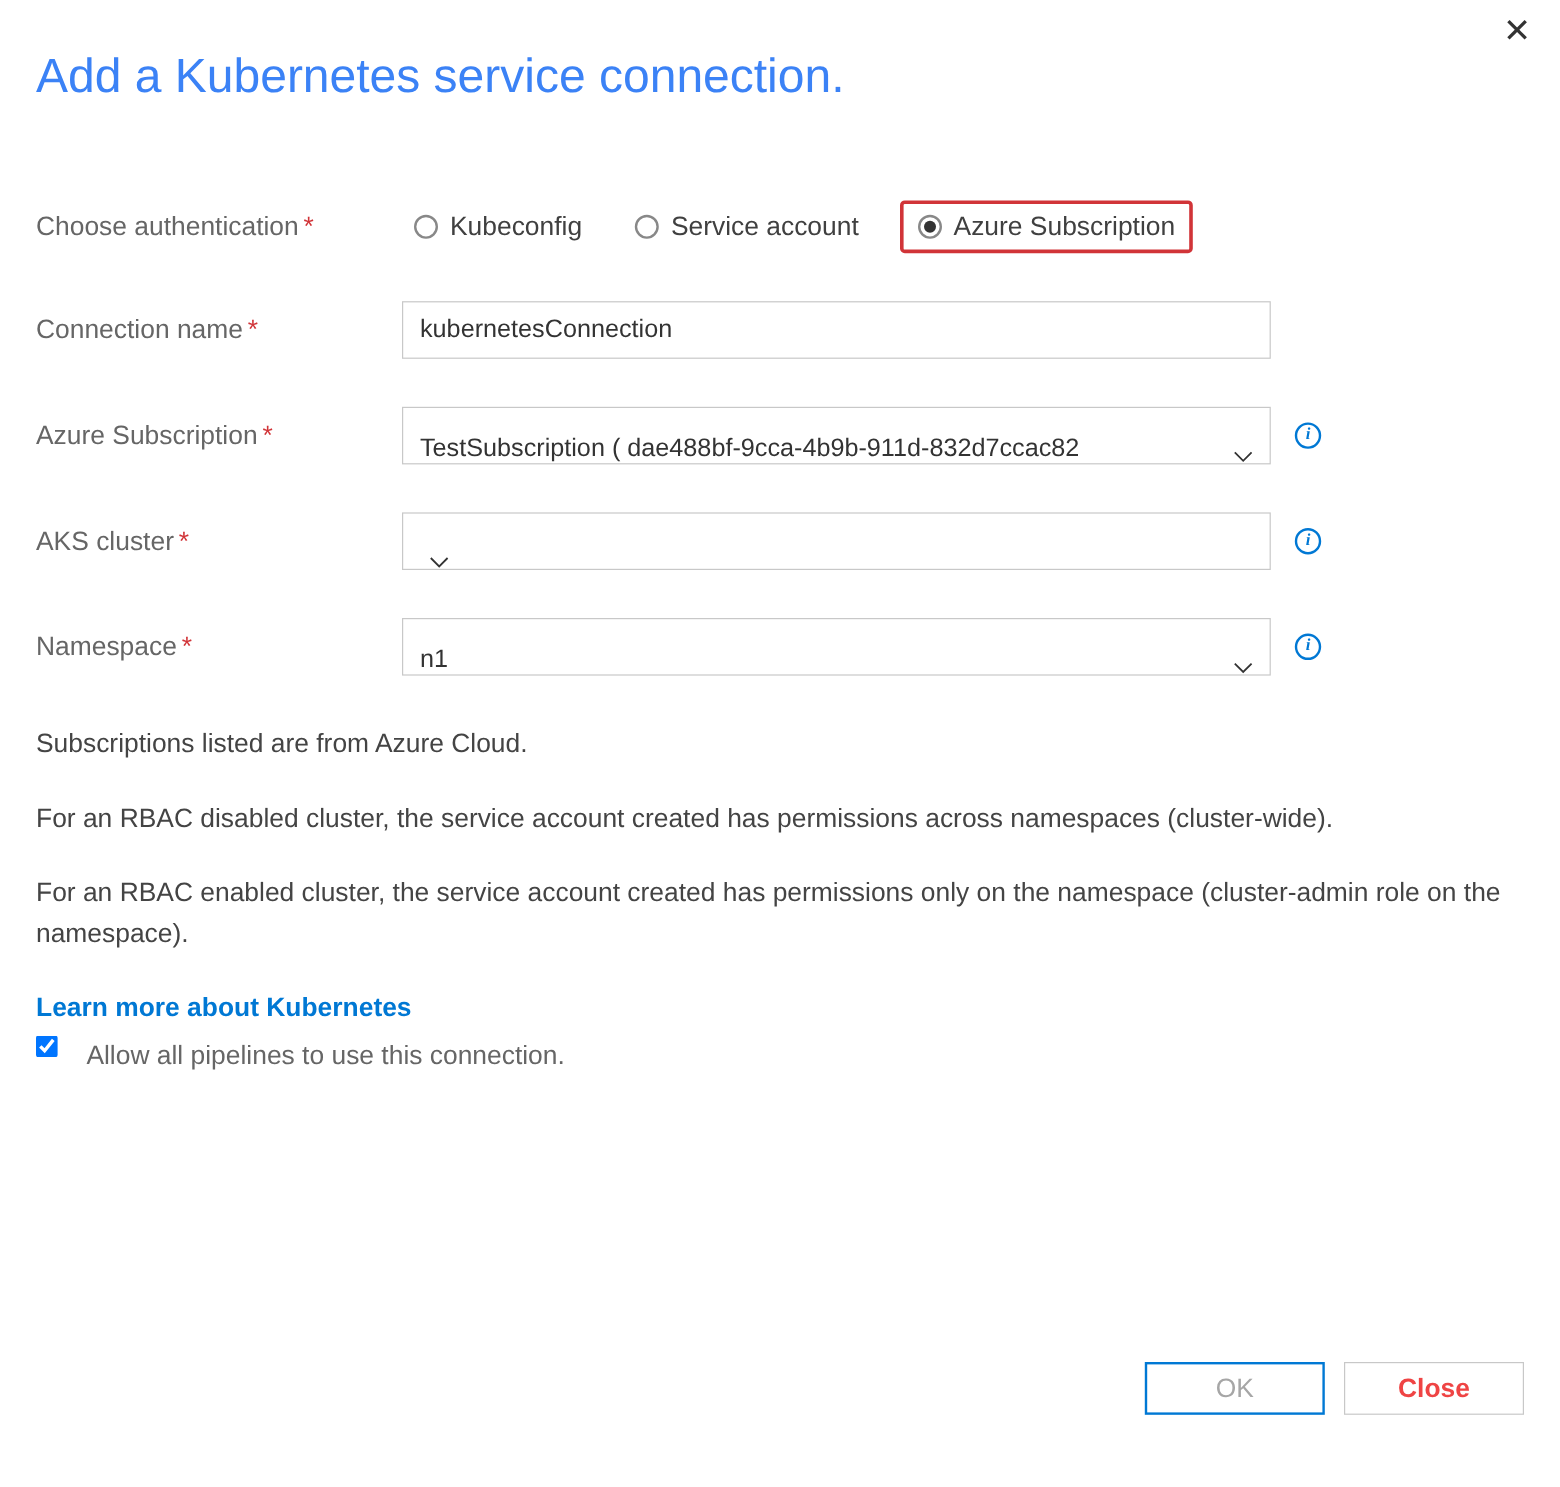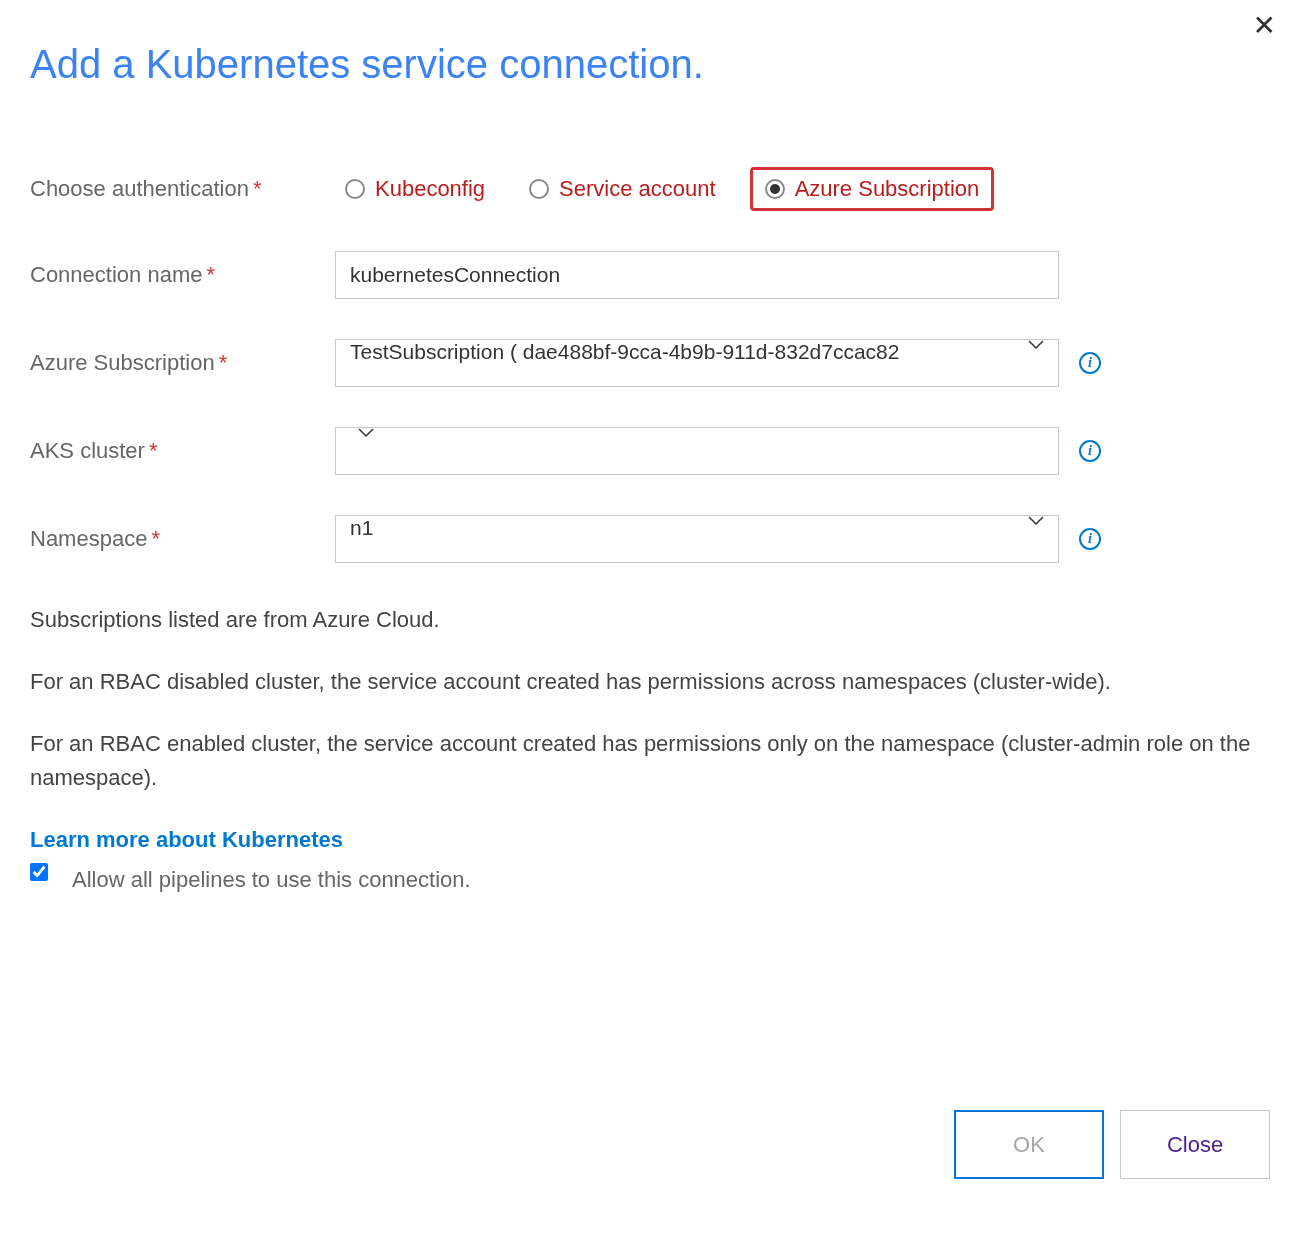--- a/index.html
+++ b/index.html
@@ -50,21 +50,21 @@
     .radio-group {
       display: flex;
       align-items: center;
       gap: 24px;
     }
     .radio-item {
       display: inline-flex;
       align-items: center;
       gap: 10px;
       font-size: 22px;
-      color: #b91c1c;
+      color: #404040;
       cursor: pointer;
       padding: 6px 10px;
     }
     .radio-circle {
       width: 20px;
       height: 20px;
       border: 2px solid #888;
       border-radius: 50%;
       display: inline-flex;
       align-items: center;
@@ -93,21 +93,21 @@
       width: 724px;
       height: 48px;
       border: 1px solid #c8c8c8;
       font-size: 21px;
       padding: 0 14px;
       color: #333;
       background: #fff;
     }
     .dropdown {
       display: flex;
-      align-items: flex-start;
+      align-items: flex-end;
       justify-content: space-between;
       cursor: pointer;
     }
     .dropdown-text {
       white-space: nowrap;
       overflow: hidden;
       text-overflow: clip;
       flex: 1;
     }
     .chevron {
@@ -160,37 +160,37 @@
     }
     .button-row {
       position: absolute;
       bottom: 60px;
       right: 30px;
       display: flex;
       gap: 16px;
     }
     .btn {
       min-width: 150px;
-      height: 69px;
+      height: 44px;
       font-size: 22px;
       background: #fff;
       cursor: pointer;
       display: flex;
       align-items: center;
       justify-content: center;
     }
     .btn-ok {
       border: 2px solid #0078d4;
       color: #a6a6a6;
       font-weight: 400;
     }
     .btn-close {
       border: 1px solid #c8c8c8;
-      color: #4c1d95;
-      font-weight: 400;
+      color: #ef4444;
+      font-weight: 700;
     }
   </style>
 </head>
 <body>
 
 <div class="close-x">✕</div>
 
 <h1 class="dialog-title">Add a Kubernetes service connection.</h1>
 
 <div class="form-row">

